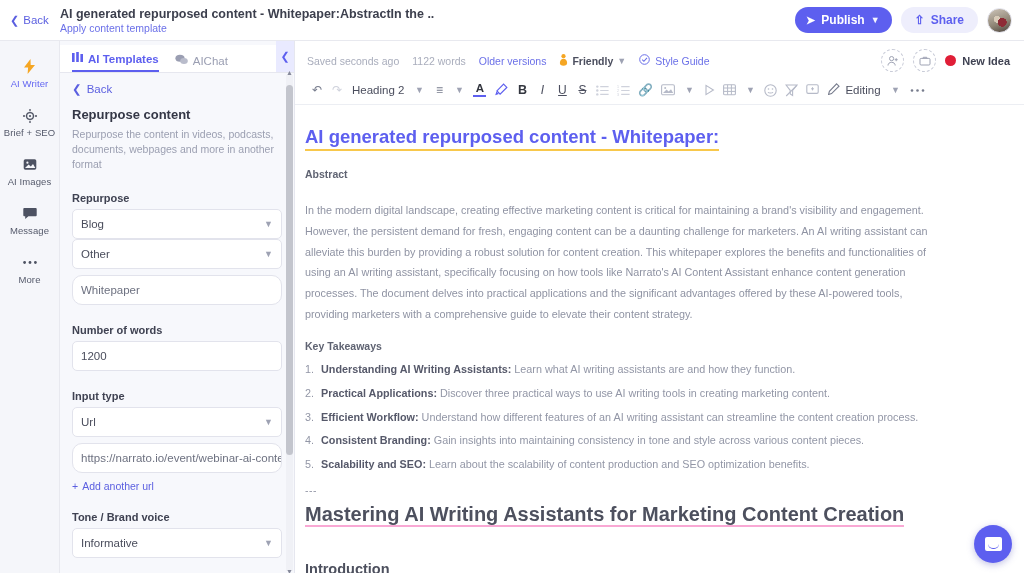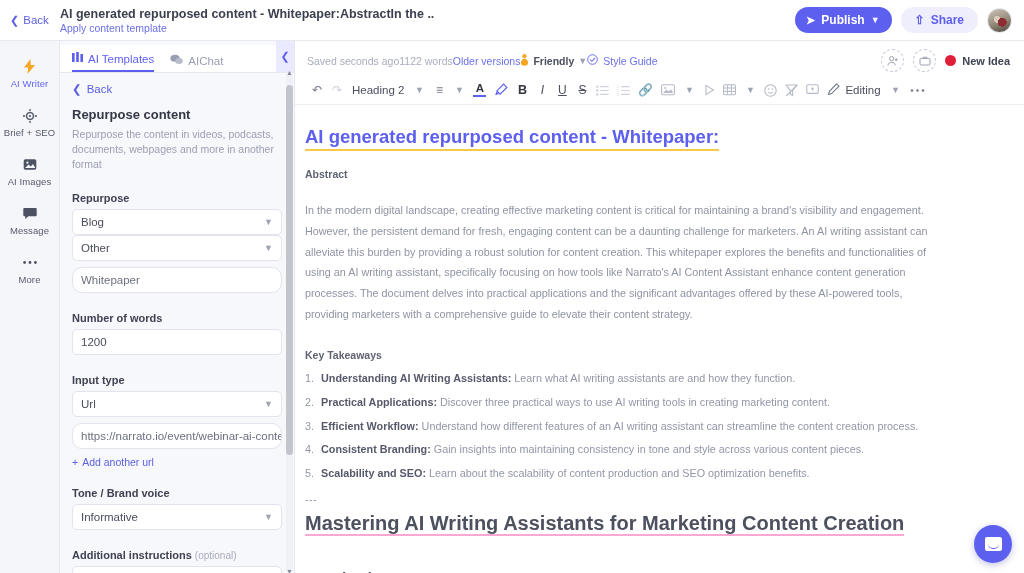--- a/index.html
+++ b/index.html
@@ -76,58 +76,58 @@
     border-right: 1px solid #e6e7ef; position: relative;
     display: flex; flex-direction: column;
   }
   .panel-tabs {
     height: 28px; min-height: 28px; display: flex; align-items: flex-end; gap: 16px;
     padding: 0 12px; background: #fff; border-bottom: 1px solid #e6e7ef;
     margin-top: 4px;
   }
   .ptab { font-size: 11.5px; color: #9a9eb2; display: flex; align-items: center; gap: 5px;
           padding-bottom: 5px; cursor: pointer; }
-  .ptab.active { color: #5d5fef; font-weight: 400; border-bottom: 2px solid #5d5fef; }
+  .ptab.active { color: #5d5fef; font-weight: 700; border-bottom: 2px solid #5d5fef; }
   .collapse-btn {
     position: absolute; right: 0; top: 0; width: 18px; height: 31px;
     background: #e9eaff; color: #5d5fef; font-size: 11px;
     display: flex; align-items: center; justify-content: center; cursor: pointer;
   }
   .panel-scroll {
     flex: 1; overflow: hidden; padding: 9px 12px 0 12px; position: relative;
   }
   .panel-back { display: flex; align-items: center; gap: 5px; color: #5b5fe0; font-size: 11.5px; cursor: pointer; }
   .tpl-title { font-size: 13px; font-weight: 700; color: #343746; margin-top: 11px; }
   .tpl-desc { font-size: 10.5px; color: #9b9fb1; line-height: 1.45; margin-top: 5px; }
   .field-label { font-size: 11px; color: #3f4252; font-weight: 600; margin-top: 19px; margin-bottom: 5px; }
   .field-label .opt { color: #a7abbb; font-weight: 400; font-size: 10px; }
   .sel, .inp {
     width: 100%; height: 26px; border: 1px solid #e2e3ec; border-radius: 5px;
     background: #fff; font-size: 11.5px; color: #4a4d5c;
-    display: flex; align-items: center; padding: 0 8px; cursor: pointer;
+    display: flex; align-items: center; padding: 14px 8px; cursor: pointer;
   }
   .sel .cdn { margin-left: auto; color: #9ea2b3; font-size: 9px; }
   .inp { margin-top: 6px; cursor: text; color: #6d7180; overflow: hidden; white-space: nowrap; border-radius: 10px; }
   .add-url { color: #5b5fe0; font-size: 10.5px; margin-top: 7px; display: flex; align-items: center; gap: 4px; cursor: pointer; }
   .ta {
     width: 100%; min-height: 70px; border: 1px solid #e2e3ec; border-radius: 5px;
     background: #fff; font-size: 10.5px; color: #4a4d5c; padding: 8px 9px; line-height: 1.9;
     cursor: text;
   }
   .panel-sb {
     position: absolute; right: 1px; top: 34px; width: 7px; bottom: 2px;
     background: #f0f1f6;
   }
   .panel-sb .thumb { position: absolute; top: 10px; left: 0; width: 7px; height: 370px; background: #c3c5cd; border-radius: 4px; }
   .panel-sb .arrow { position: absolute; left: 0; width: 7px; text-align: center; font-size: 7px; color: #85899a; }
 
   
   .editor { flex: 1; min-width: 0; background: #fff; display: flex; flex-direction: column; position: relative; }
   .meta-row {
-    height: 31px; min-height: 31px; display: flex; align-items: center; gap: 0;
+    height: 31px; min-height: 31px; display: flex; align-items: center; gap: 13px;
     padding: 0 14px 0 12px; font-size: 10.5px; margin-top: 4px;
   }
   .meta-muted { color: #a9adbc; }
   .meta-link { color: #6b70e8; cursor: pointer; }
   .meta-chip { display: flex; align-items: center; gap: 4px; color: #4b4e5e; font-weight: 600; cursor: pointer; }
   .meta-chip .cdn { color: #9ea2b3; font-size: 9px; font-weight: 400; }
   .meta-style { display: flex; align-items: center; gap: 5px; color: #6b70e8; cursor: pointer; }
   .meta-right { margin-left: auto; display: flex; align-items: center; gap: 9px; }
   .dash-btn {
     width: 23px; height: 23px; border-radius: 50%; border: 1px dashed #c9ccd8;
@@ -157,21 +157,21 @@
   
   .doc { flex: 1; overflow: hidden; padding: 20px 60px 0 10px; }
   .doc-inner { max-width: 640px; }
   .h1-title {
     font-size: 18.5px; font-weight: 700; color: #5d5fef;
     border-bottom: 2px solid #f8c84b; display: inline-block; padding-bottom: 1px;
     line-height: 1.25;
   }
   .p-label { font-size: 10.5px; font-weight: 700; color: #5f6372; margin-top: 17px; }
   .p-body { font-size: 10.8px; color: #8f93a3; line-height: 1.92; margin-top: 20px; }
-  .kt-head { font-size: 10.5px; font-weight: 700; color: #5f6372; margin-top: 25px; }
+  .kt-head { font-size: 10.5px; font-weight: 700; color: #5f6372; margin-top: 16px; }
   .kt-list { margin-top: 6px; }
   .kt-item { font-size: 10.8px; color: #9296a6; line-height: 2.18; display: flex; gap: 5px; }
   .kt-item .num { color: #9296a6; min-width: 11px; }
   .kt-item b { color: #56596a; font-weight: 700; }
   .hr-dashes { font-size: 10.5px; color: #9296a6; margin-top: 8px; letter-spacing: .5px; }
   .h2-big {
     font-size: 20px; font-weight: 700; color: #4d505e; line-height: 1.28;
     margin-top: 6px;
   }
   .h2-big span { border-bottom: 2px solid #f9a8d4; }

